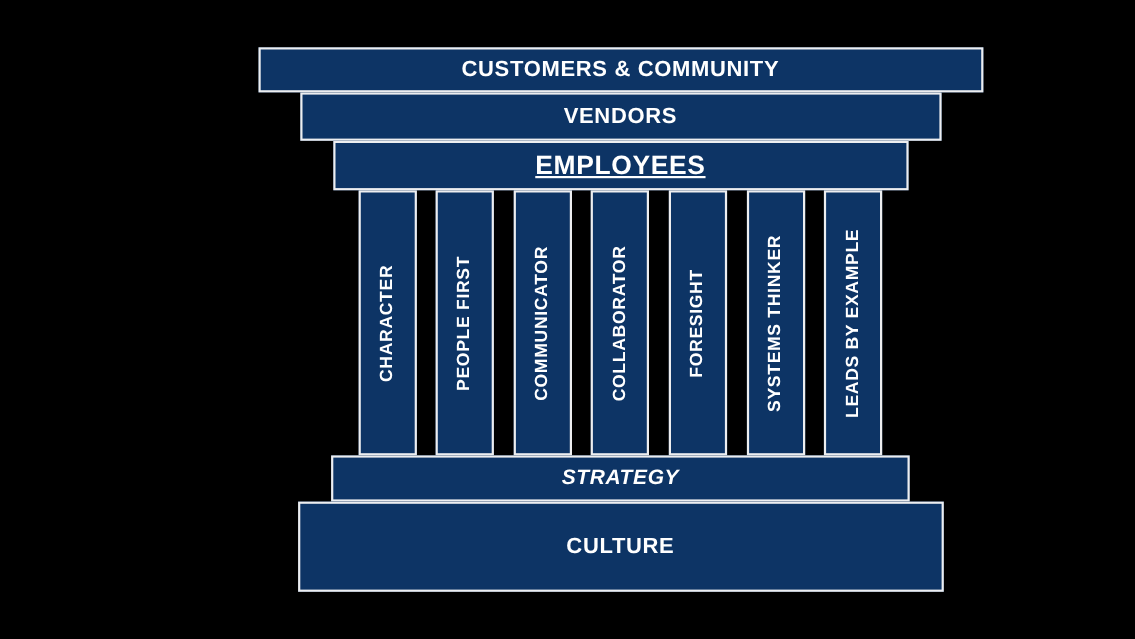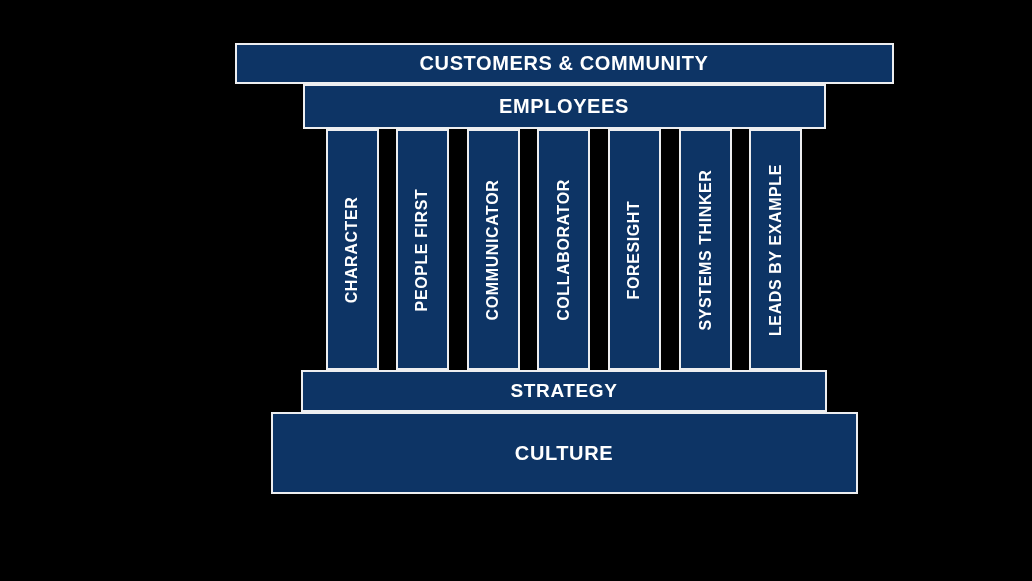--- a/index.html
+++ b/index.html
@@ -31,21 +31,21 @@
     color: var(--text);
     display: flex;
     align-items: center;
     justify-content: center;
     font-weight: bold;
     letter-spacing: 0.6px;
     flex-shrink: 0;
   }
   .bar-customers { width: 659px; height: 41px; font-size: 20px; }
   .bar-vendors   { width: 583px; height: 44px; font-size: 20px; }
-  .bar-employees { width: 523px; height: 45px; font-size: 20px; }
+  .bar-employees { width: 523px; height: 45px; font-size: 24px; text-decoration: underline; }
   .pillar-row {
     width: 477px;
     height: 241px;
     display: flex;
     justify-content: space-between;
     flex-shrink: 0;
   }
   .pillar {
     width: 53px;
     height: 100%;
@@ -56,32 +56,35 @@
     justify-content: center;
   }
   .pillar-label {
     transform: rotate(-90deg);
     white-space: nowrap;
     color: var(--text);
     font-weight: bold;
     font-size: 16px;
     letter-spacing: 0.6px;
   }
-  .bar-strategy { width: 526px; height: 42px; font-size: 19px; }
+  .bar-strategy { width: 526px; height: 42px; font-size: 19px; font-style: italic; }
   .bar-culture  { width: 587px; height: 82px; font-size: 20px; justify-content: center; }
 </style>
 </head>
 <body>
 
 <div class="stage">
 
   <div class="bar bar-customers">
     <span>CUSTOMERS &amp; COMMUNITY</span>
   </div>
 
+  <div class="bar bar-vendors">
+    <span>VENDORS</span>
+  </div>
 
   <div class="bar bar-employees">
     <span>EMPLOYEES</span>
   </div>
 
   <div class="pillar-row">
     <div class="pillar">
       <span class="pillar-label">CHARACTER</span>
     </div>
     <div class="pillar">

